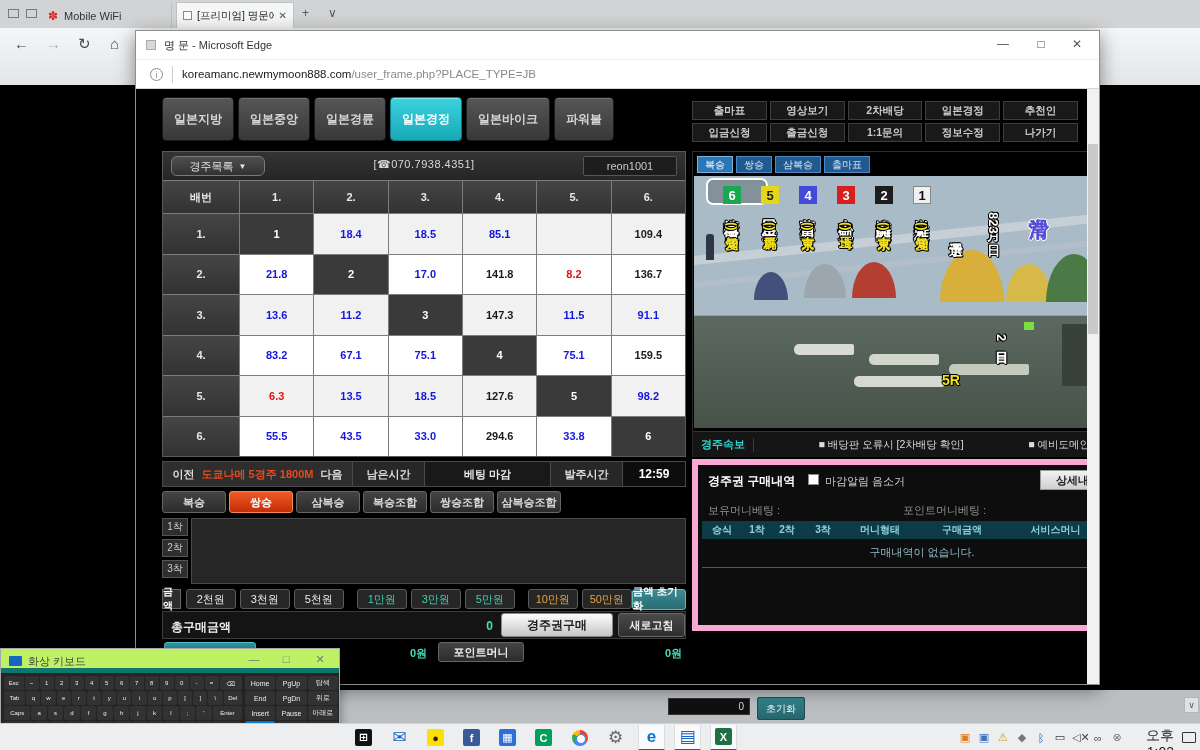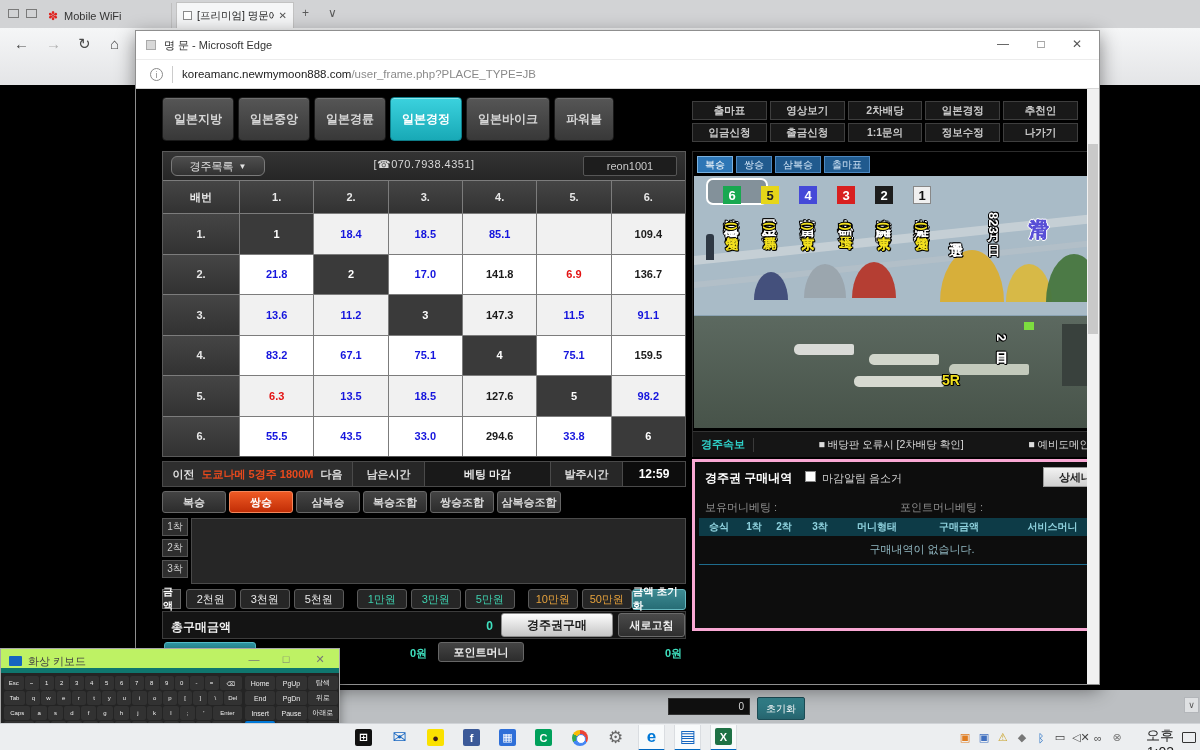--- a/index.html
+++ b/index.html
@@ -122,21 +122,21 @@
   #totalrow .val{position:absolute;left:250px;top:7px;width:80px;text-align:right;color:#3fe0bf;font-size:12px;font-weight:bold;}
   #buybtn{position:absolute;left:338px;top:1px;width:112px;height:24px;background:linear-gradient(#fdfdfd,#c6c6c6);border:1px solid #8a8a8a;border-radius:3px;color:#1a1a1a;font-size:12px;font-weight:bold;display:flex;align-items:center;justify-content:center;}
   #refreshbtn{position:absolute;left:455px;top:1px;width:67px;height:24px;background:linear-gradient(#4a4a4a,#2e2e2e);border:1px solid #6a6a6a;border-radius:3px;color:#eee;font-size:11px;font-weight:bold;display:flex;align-items:center;justify-content:center;}
   #moneyrow{position:absolute;left:0;top:181px;width:524px;height:22px;}
   #tealbtn{position:absolute;left:2px;top:0;width:92px;height:20px;background:linear-gradient(#2f98a4,#1f7a86);border:1px solid #55c0cc;border-radius:3px;}
   #moneyrow .v1{position:absolute;left:205px;top:4px;width:60px;text-align:right;color:#3fe0bf;font-size:11px;font-weight:bold;}
   #pointbtn{position:absolute;left:276px;top:0;width:86px;height:20px;background:linear-gradient(#444,#2c2c2c);border:1px solid #666;border-radius:3px;color:#eee;font-size:11px;font-weight:bold;display:flex;align-items:center;justify-content:center;}
   #moneyrow .v2{position:absolute;left:460px;top:4px;width:60px;text-align:right;color:#3fe0bf;font-size:11px;font-weight:bold;}
 
   
-  #purchasepanel{position:absolute;left:556px;top:370px;width:460px;height:172px;background:#0d0d0d;border:3px solid #f9a8d4;}
+  #purchasepanel{position:absolute;left:556px;top:370px;width:460px;height:172px;background:#0d0d0d;border:6px solid #f9a8d4;}
   #purchasepanel .title{position:absolute;left:10px;top:8px;color:#fff;font-size:12px;font-weight:bold;}
   #mutebox{position:absolute;left:110px;top:9px;width:11px;height:11px;background:#fff;border:1px solid #888;}
   #mutelabel{position:absolute;left:127px;top:9px;color:#cfcfcf;font-size:11px;}
   #detailbtn{position:absolute;right:8px;top:5px;width:98px;height:20px;background:linear-gradient(#f2f2f2,#cfcfcf);border:1px solid #999;color:#222;font-size:11px;font-weight:bold;display:flex;align-items:center;justify-content:center;}
   #heldlbl{position:absolute;left:10px;top:38px;color:#8f8f8f;font-size:11px;}
   #pointlbl{position:absolute;left:205px;top:38px;color:#8f8f8f;font-size:11px;}
   #phead{position:absolute;left:4px;top:56px;width:397px;height:18px;background:#0d3b47;display:flex;align-items:center;}
   .phcell{color:#8fd2de;font-size:10px;font-weight:bold;text-align:center;flex-shrink:0;}
   #pempty{position:absolute;left:0;top:80px;width:100%;text-align:center;color:#93bac4;font-size:11px;}
   #pdivider{position:absolute;left:4px;top:102px;width:397px;border-bottom:1px solid #1e6b8c;}
@@ -262,21 +262,21 @@
             <div class="ocell odata oddr blue">18.4</div>
             <div class="ocell odata oddr blue">18.5</div>
             <div class="ocell odata oddr blue">85.1</div>
             <div class="ocell odata oddr "></div>
             <div class="ocell odata oddr ">109.4</div>
             <div class="ocell ohead">2.</div>
             <div class="ocell odata blue">21.8</div>
             <div class="ocell oself">2</div>
             <div class="ocell odata blue">17.0</div>
             <div class="ocell odata ">141.8</div>
-            <div class="ocell odata red">6.9</div>
+            <div class="ocell odata red">8.2</div>
             <div class="ocell odata ">136.7</div>
             <div class="ocell ohead">3.</div>
             <div class="ocell odata oddr blue">13.6</div>
             <div class="ocell odata oddr blue">11.2</div>
             <div class="ocell oself">3</div>
             <div class="ocell odata oddr ">147.3</div>
             <div class="ocell odata oddr blue">11.5</div>
             <div class="ocell odata oddr blue">91.1</div>
             <div class="ocell ohead">4.</div>
             <div class="ocell odata blue">83.2</div>

